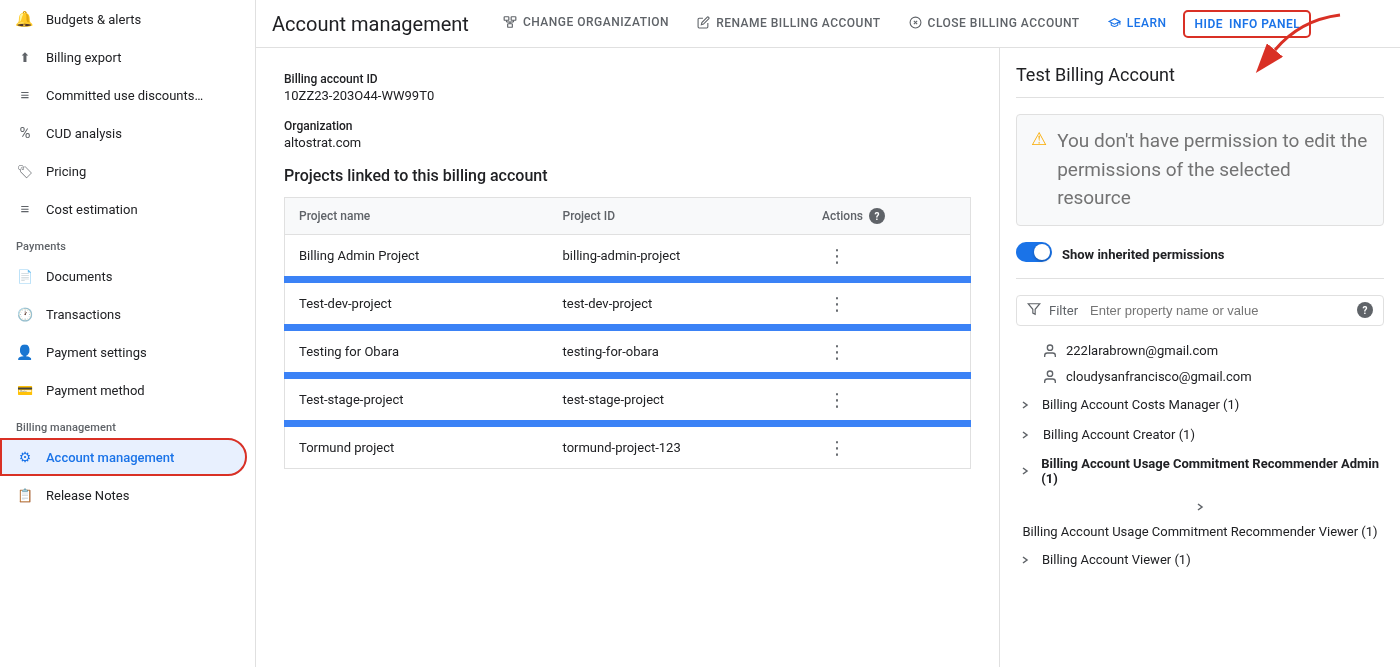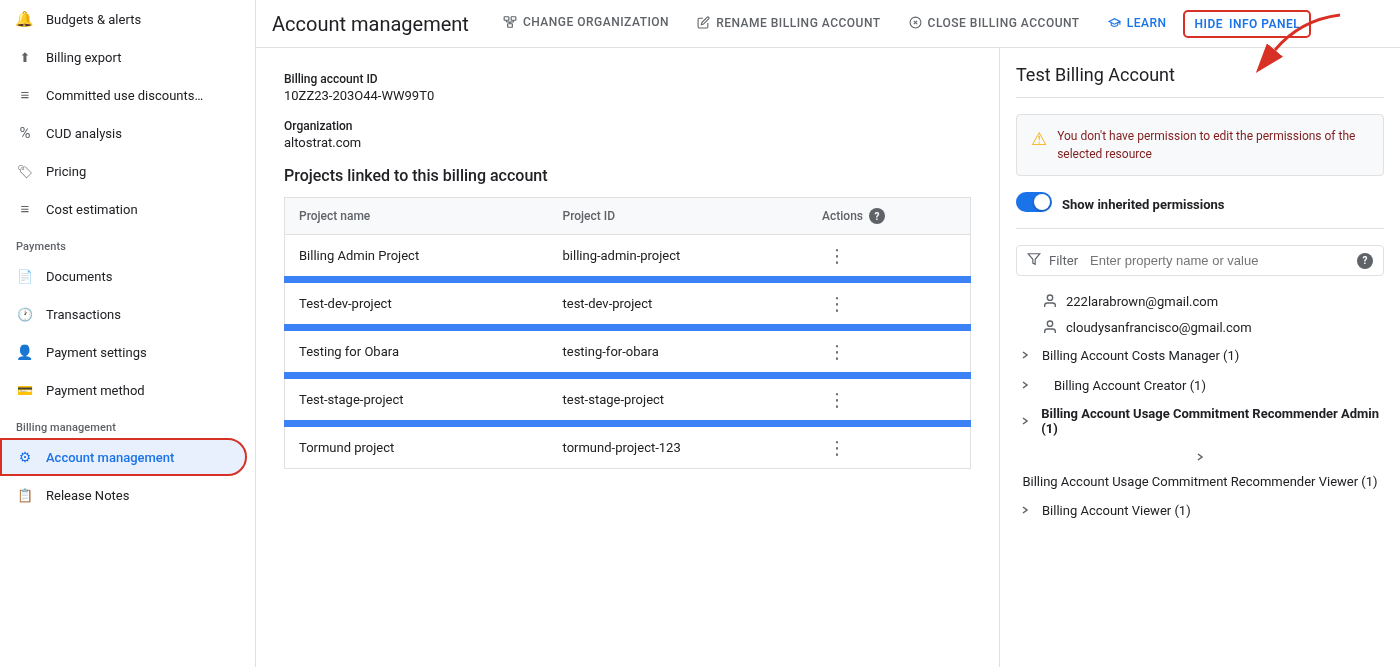--- a/index.html
+++ b/index.html
@@ -229,22 +229,22 @@
       padding: 12px 14px;
       margin-bottom: 16px;
     }
     .warning-icon {
       font-size: 18px;
       color: #f9ab00;
       margin-top: 1px;
       flex-shrink: 0;
     }
     .warning-text {
-      font-size: 12px;
-      color: #7f1d1d;
+      font-size: 19px;
+      color: #737373;
       line-height: 1.5;
     }
 
     
     .toggle-row {
       display: flex;
       align-items: flex-end;
       gap: 10px;
       margin-bottom: 16px;
       padding-bottom: 16px;
@@ -566,21 +566,21 @@
       <div style="display:flex;align-items:center;gap:8px;padding:6px 0;cursor:pointer;">
         <span style="width:18px;height:18px;display:inline-flex;align-items:center;justify-content:center;">
           <svg width="10" height="10" viewBox="0 0 10 10" fill="none">
                   <path d="M3 2l4 3-4 3" stroke="#5f6368" stroke-width="1.5"></path>
                 </svg>
         </span>
         <span style="font-size:13px;color:#202124;">Billing Account Costs Manager (1)</span>
       </div>
     </div>
           <div>
-      <div style="display:flex;align-items:center;gap:20px;padding:6px 0;cursor:pointer;">
+      <div style="display:flex;align-items:center;gap:9px;padding:6px 0;cursor:pointer;">
         <span style="width:18px;height:18px;display:inline-flex;align-items:center;justify-content:center;">
           <svg width="10" height="10" viewBox="0 0 10 10" fill="none">
                   <path d="M3 2l4 3-4 3" stroke="#5f6368" stroke-width="1.5"></path>
                 </svg>
         </span>
         <span style="font-size:13px;color:#202124;">Billing Account Creator (1)</span>
       </div>
     </div>
           <div>
       <div style="display:flex;align-items:center;gap:8px;padding:6px 0;cursor:pointer;">

